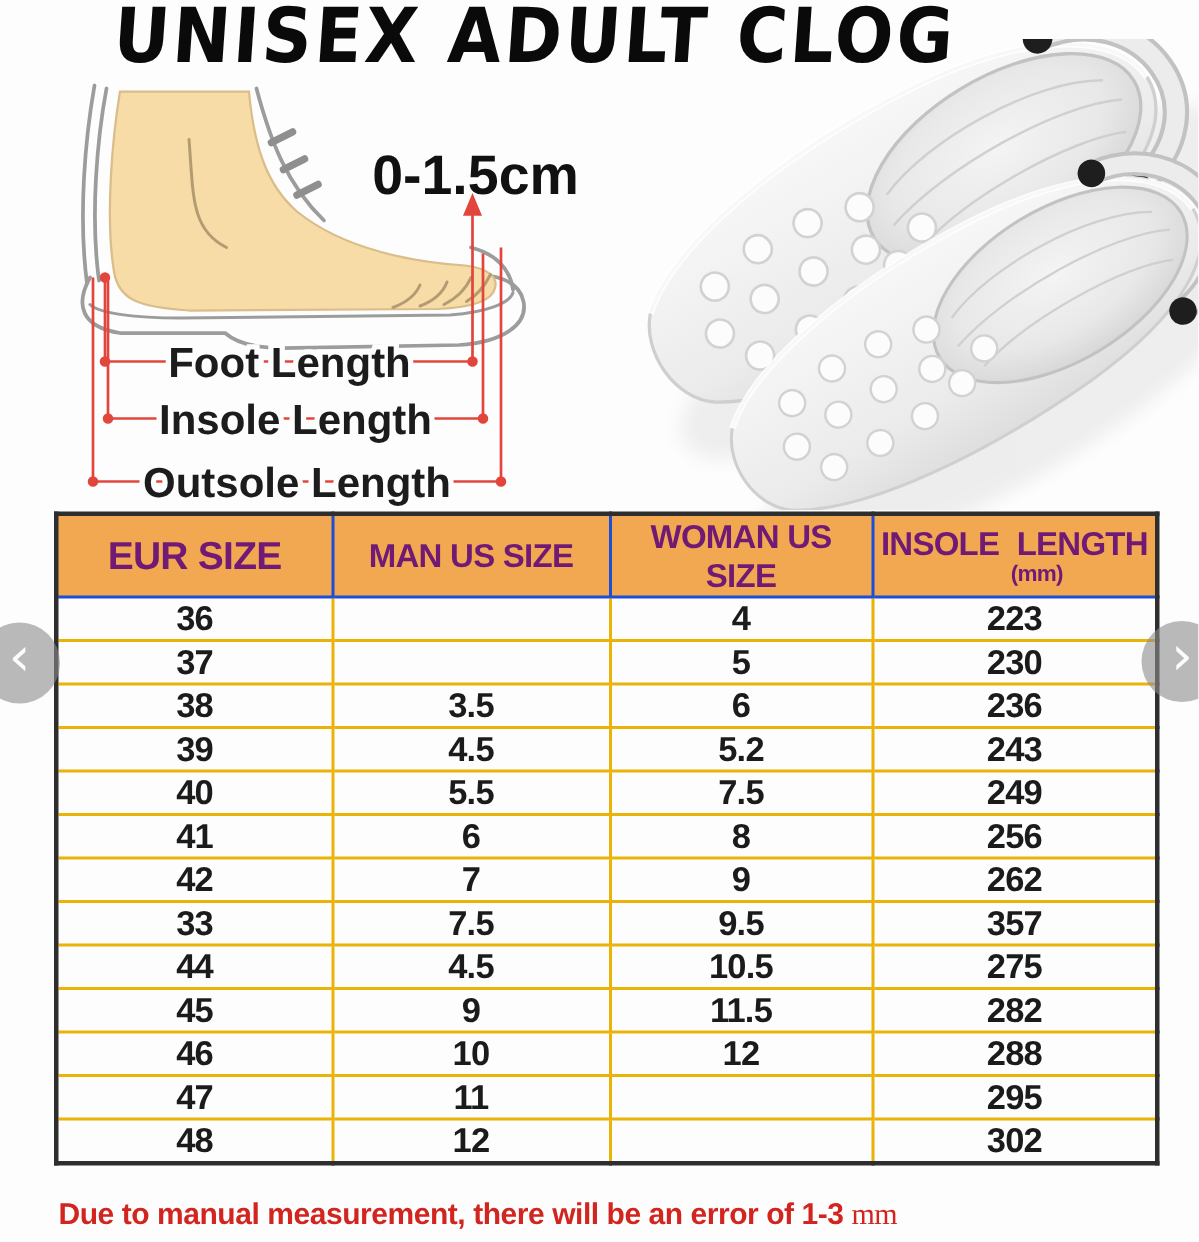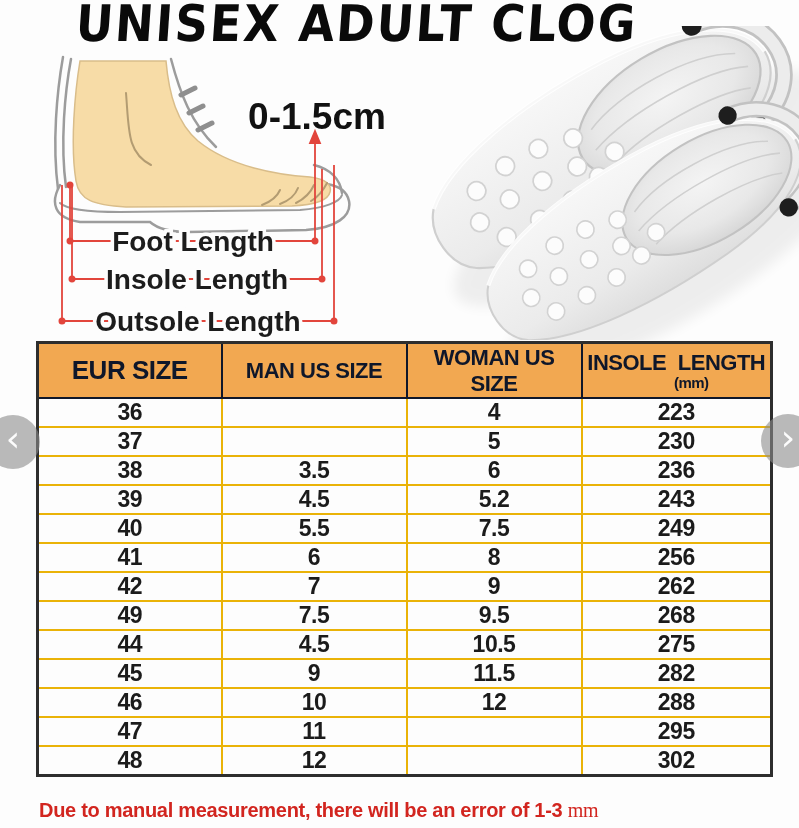--- a/index.html
+++ b/index.html
@@ -22,21 +22,21 @@
   .gap-label{font-size:37px;font-weight:bold;fill:#111;text-anchor:middle;}
   
   .clogs{position:absolute;left:385px;top:26px;width:414px;height:314px;}
   
   .size-table{
     position:absolute;left:36px;top:341px;width:734px;
     border-collapse:collapse;table-layout:fixed;text-align:center;
     border:3px solid #2e2e2e;
   }
   .size-table th{
-    height:53px;background:#F2A851;color:#0f172a;border:2px solid #0f172a;
+    height:53px;background:#F2A851;color:#701a75;border:2px solid #1d4ed8;
     font-size:22px;font-weight:bold;letter-spacing:-0.5px;padding:0;
   }
   .size-table th:first-child{font-size:26px;}
   .hdr-main{line-height:1.05;word-spacing:6px;}
   .hdr-sub{font-size:15px;line-height:1;transform:translateX(15px);}
   .size-table td{
     height:27px;border:2px solid #eab308;padding:0;
     font-size:23px;font-weight:bold;color:#1b1b1b;letter-spacing:-0.5px;
   }
   
@@ -226,24 +226,24 @@
           <td>8</td>
           <td>256</td>
         </tr>
         <tr>
           <td>42</td>
           <td>7</td>
           <td>9</td>
           <td>262</td>
         </tr>
         <tr>
-          <td>49</td>
+          <td>33</td>
           <td>7.5</td>
           <td>9.5</td>
-          <td>268</td>
+          <td>357</td>
         </tr>
         <tr>
           <td>44</td>
           <td>4.5</td>
           <td>10.5</td>
           <td>275</td>
         </tr>
         <tr>
           <td>45</td>
           <td>9</td>

